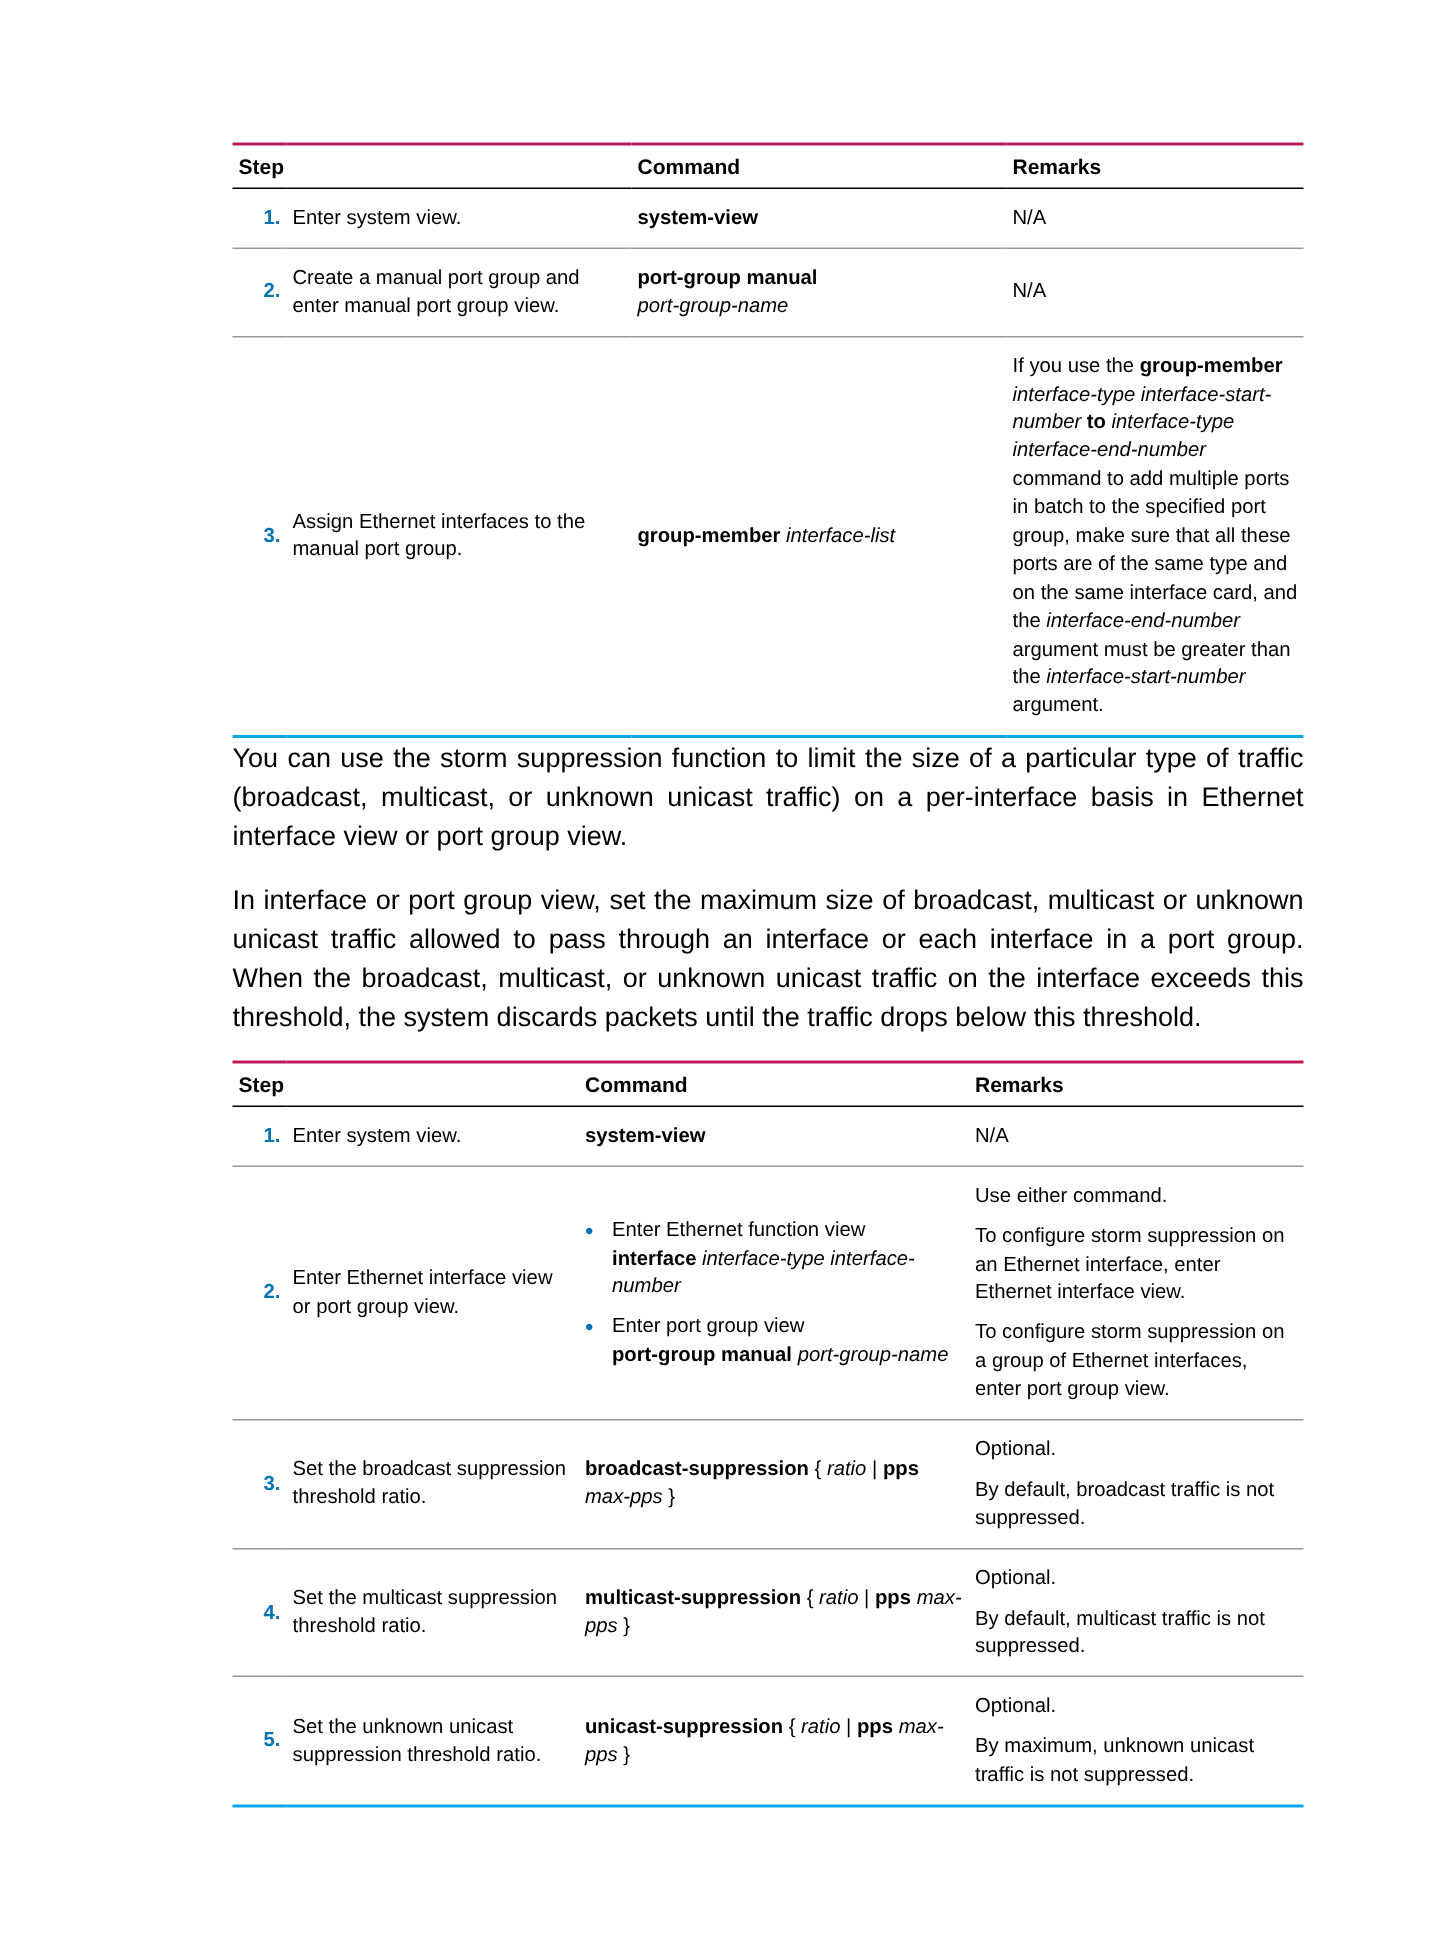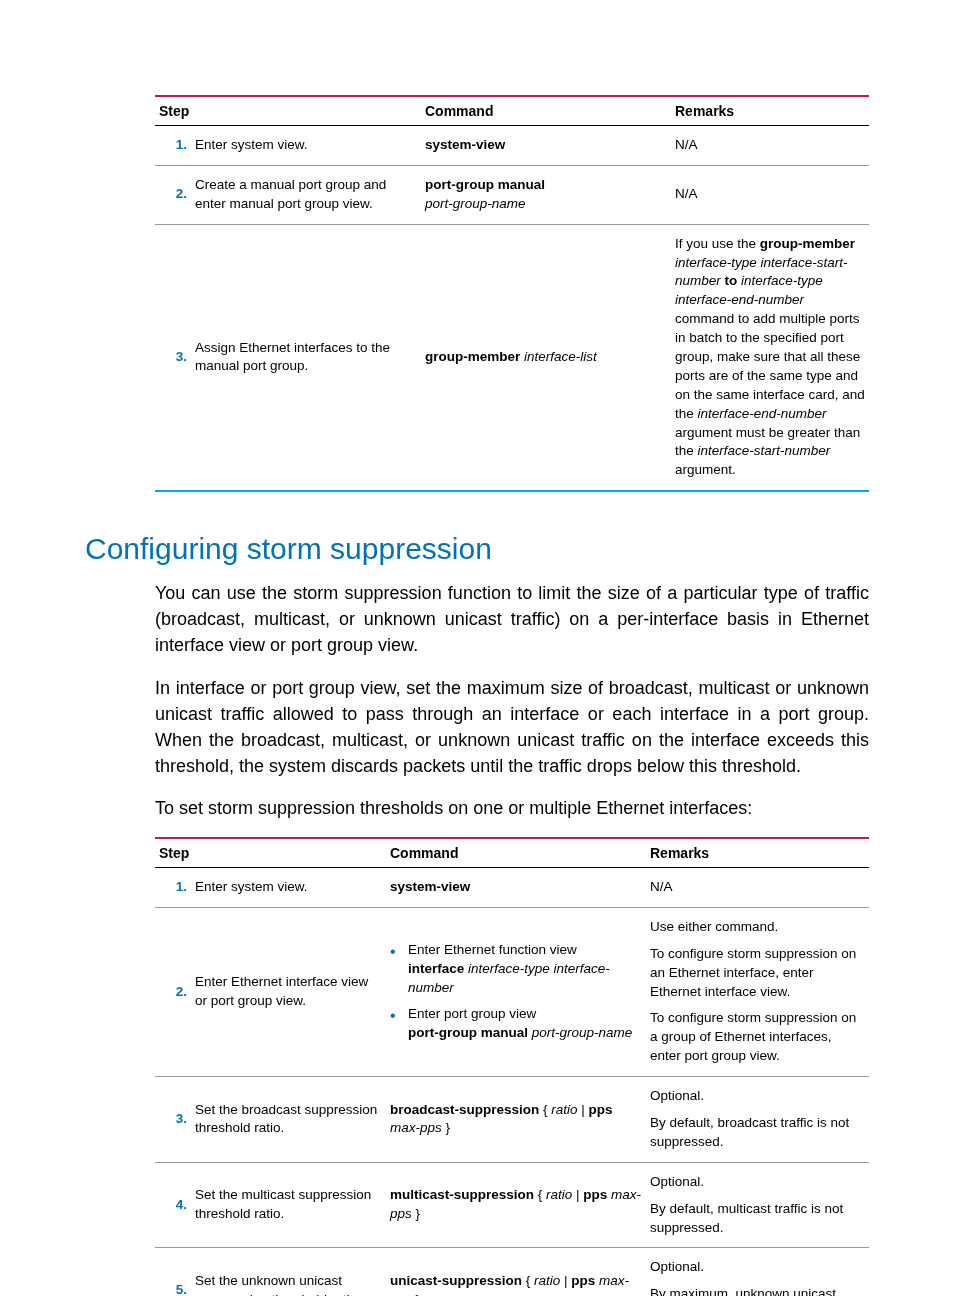--- a/index.html
+++ b/index.html
@@ -126,24 +126,22 @@
         <td>
           <span class="bold">group-member</span><span class="ital"> interface-list</span>
         </td>
         <td>
           <span>If you use the </span><span class="bold">group-member</span><span> </span><span class="ital">interface-type interface-start-number</span><span> </span><span class="bold">to</span><span> </span><span class="ital">interface-type interface-end-number</span><span> command to add multiple ports in batch to the specified port group, make sure that all these ports are of the same type and on the same interface card, and the </span><span class="ital">interface-end-number</span><span> argument must be greater than the </span><span class="ital">interface-start-number</span><span> argument.</span>
         </td>
       </tr>
     </tbody>
   </table>
 
-  <h2 class="section-title">Configuring storm suppression</h2>
   <p class="body">You can use the storm suppression function to limit the size of a particular type of traffic (broadcast, multicast, or unknown unicast traffic) on a per-interface basis in Ethernet interface view or port group view.</p>
   <p class="body">In interface or port group view, set the maximum size of broadcast, multicast or unknown unicast traffic allowed to pass through an interface or each interface in a port group. When the broadcast, multicast, or unknown unicast traffic on the interface exceeds this threshold, the system discards packets until the traffic drops below this threshold.</p>
-  <p class="body">To set storm suppression thresholds on one or multiple Ethernet interfaces:</p>
 
   <table class="proc" style="margin-left:70px; width:calc(100% - 70px);">
     <colgroup>
         <col style="width:36px">
         <col style="width:195px">
         <col style="width:260px">
         <col>
       </colgroup>
     <thead>
       <tr>

